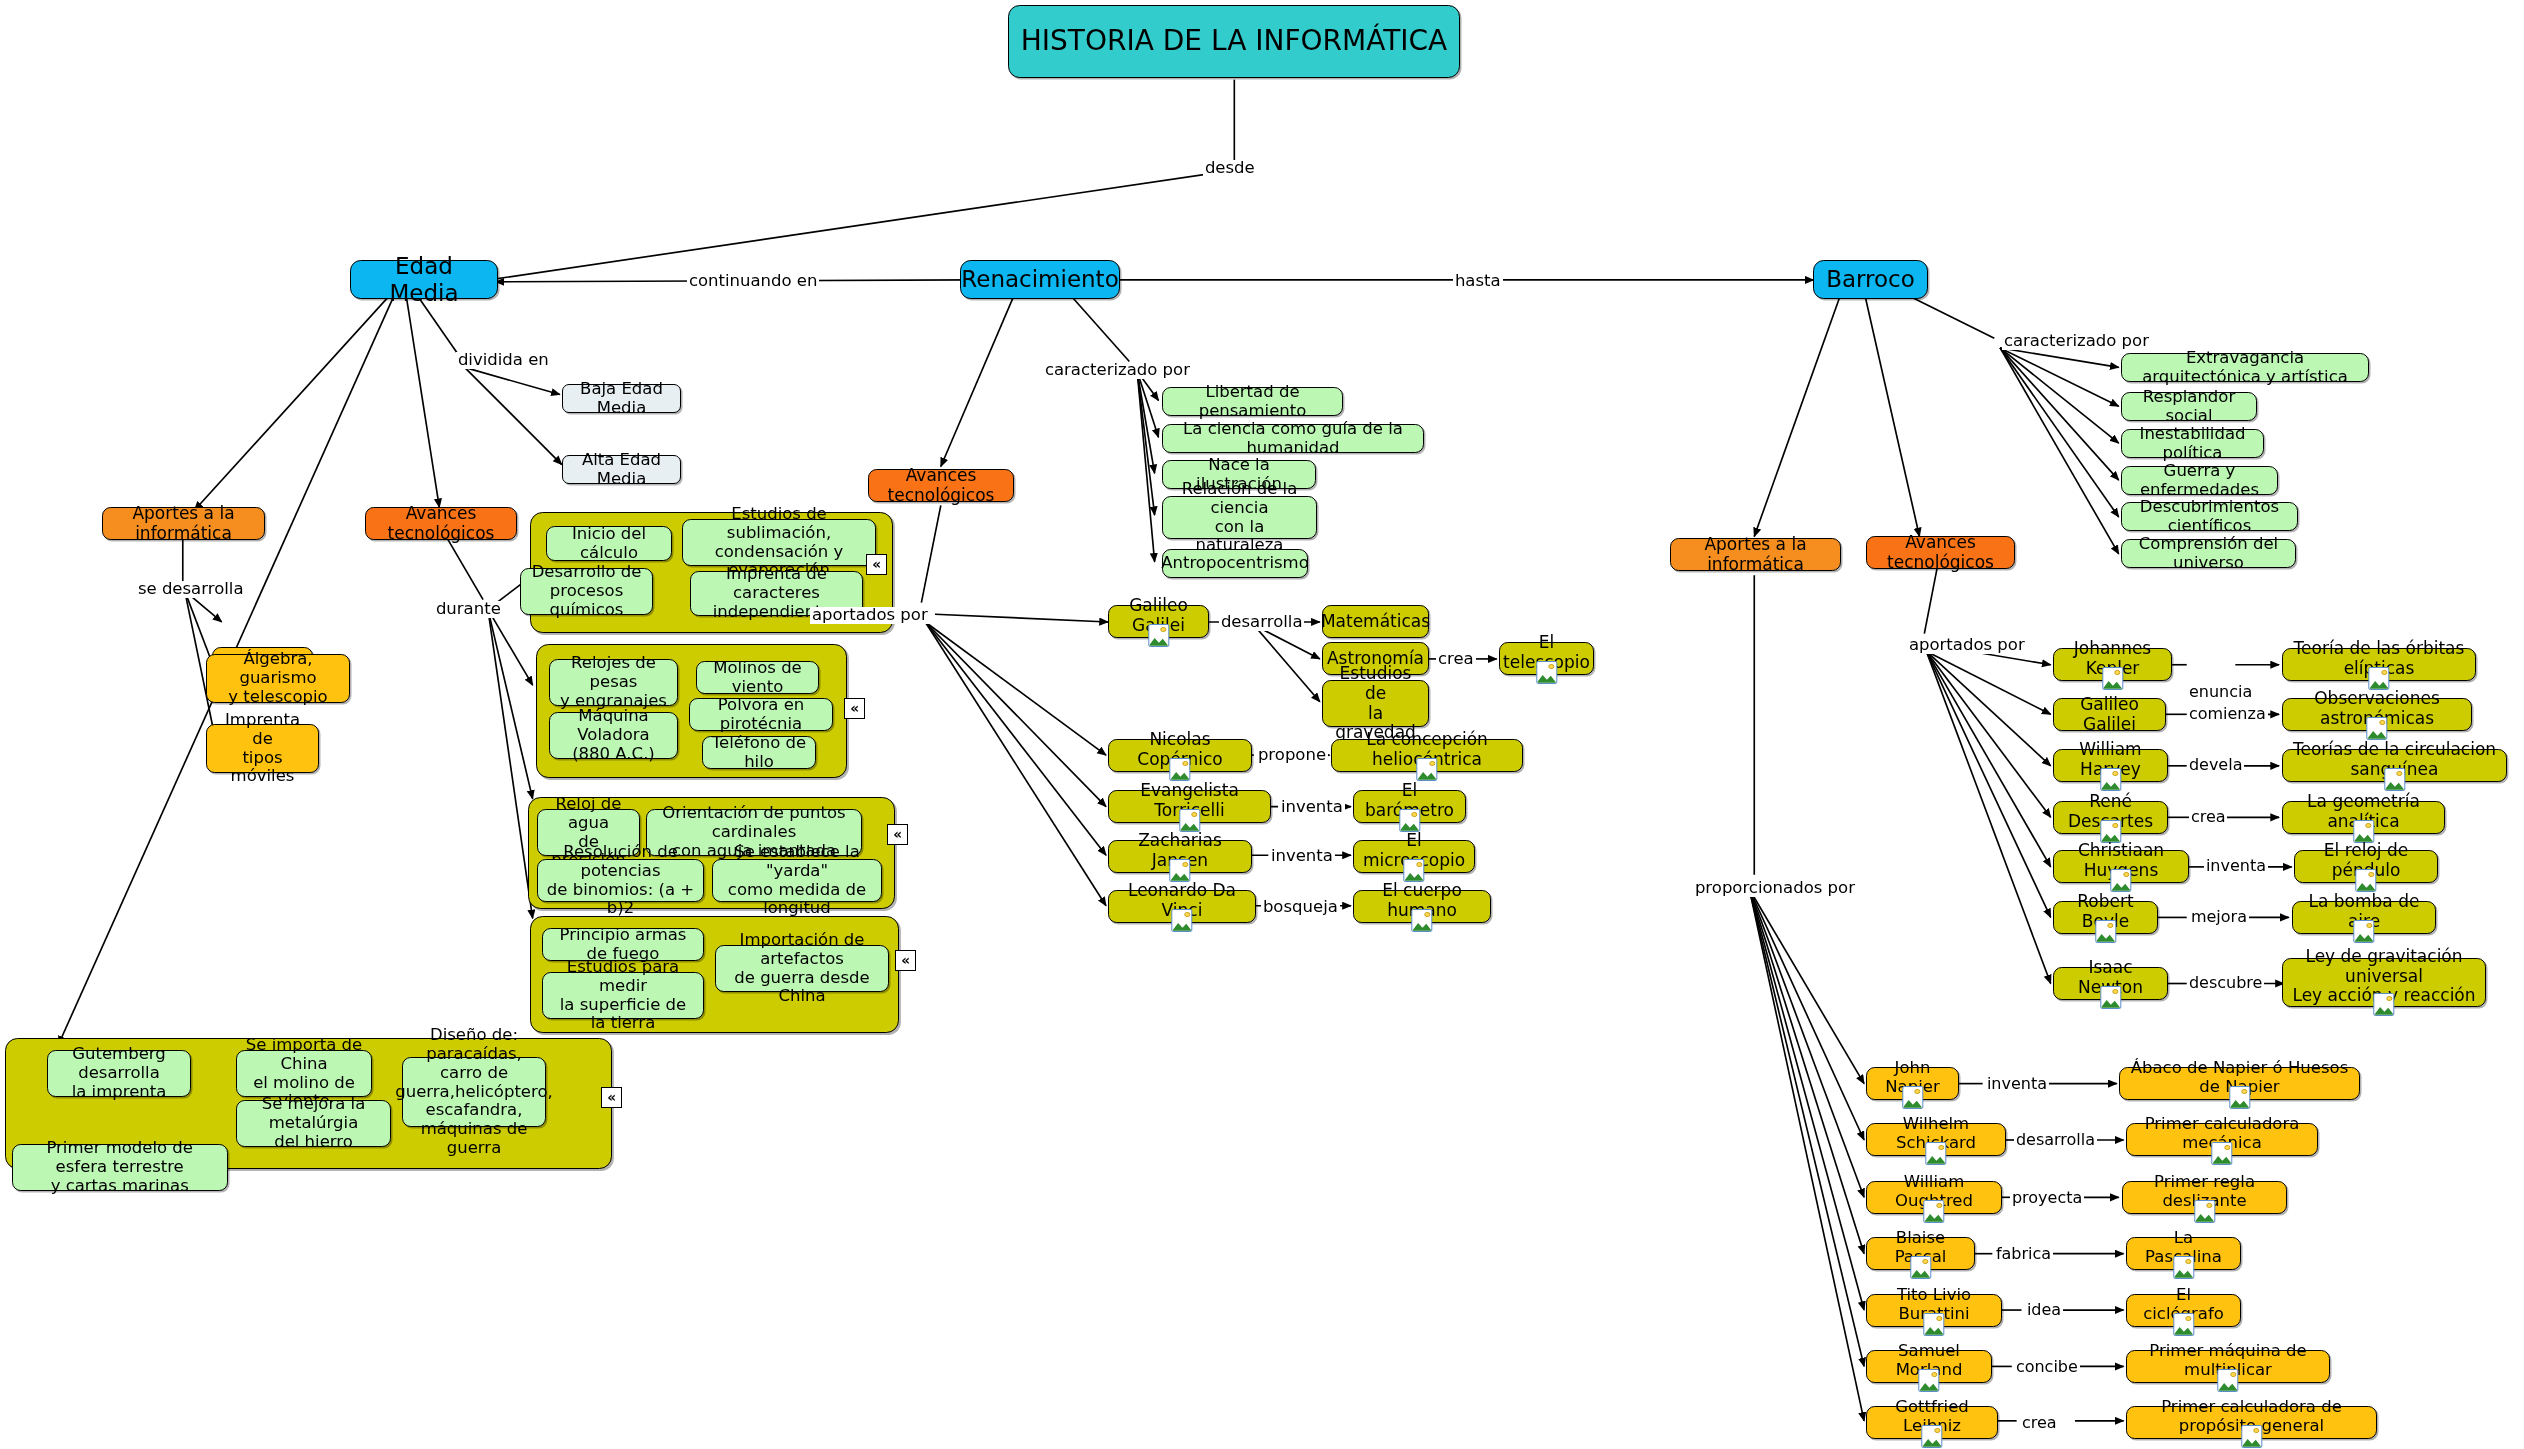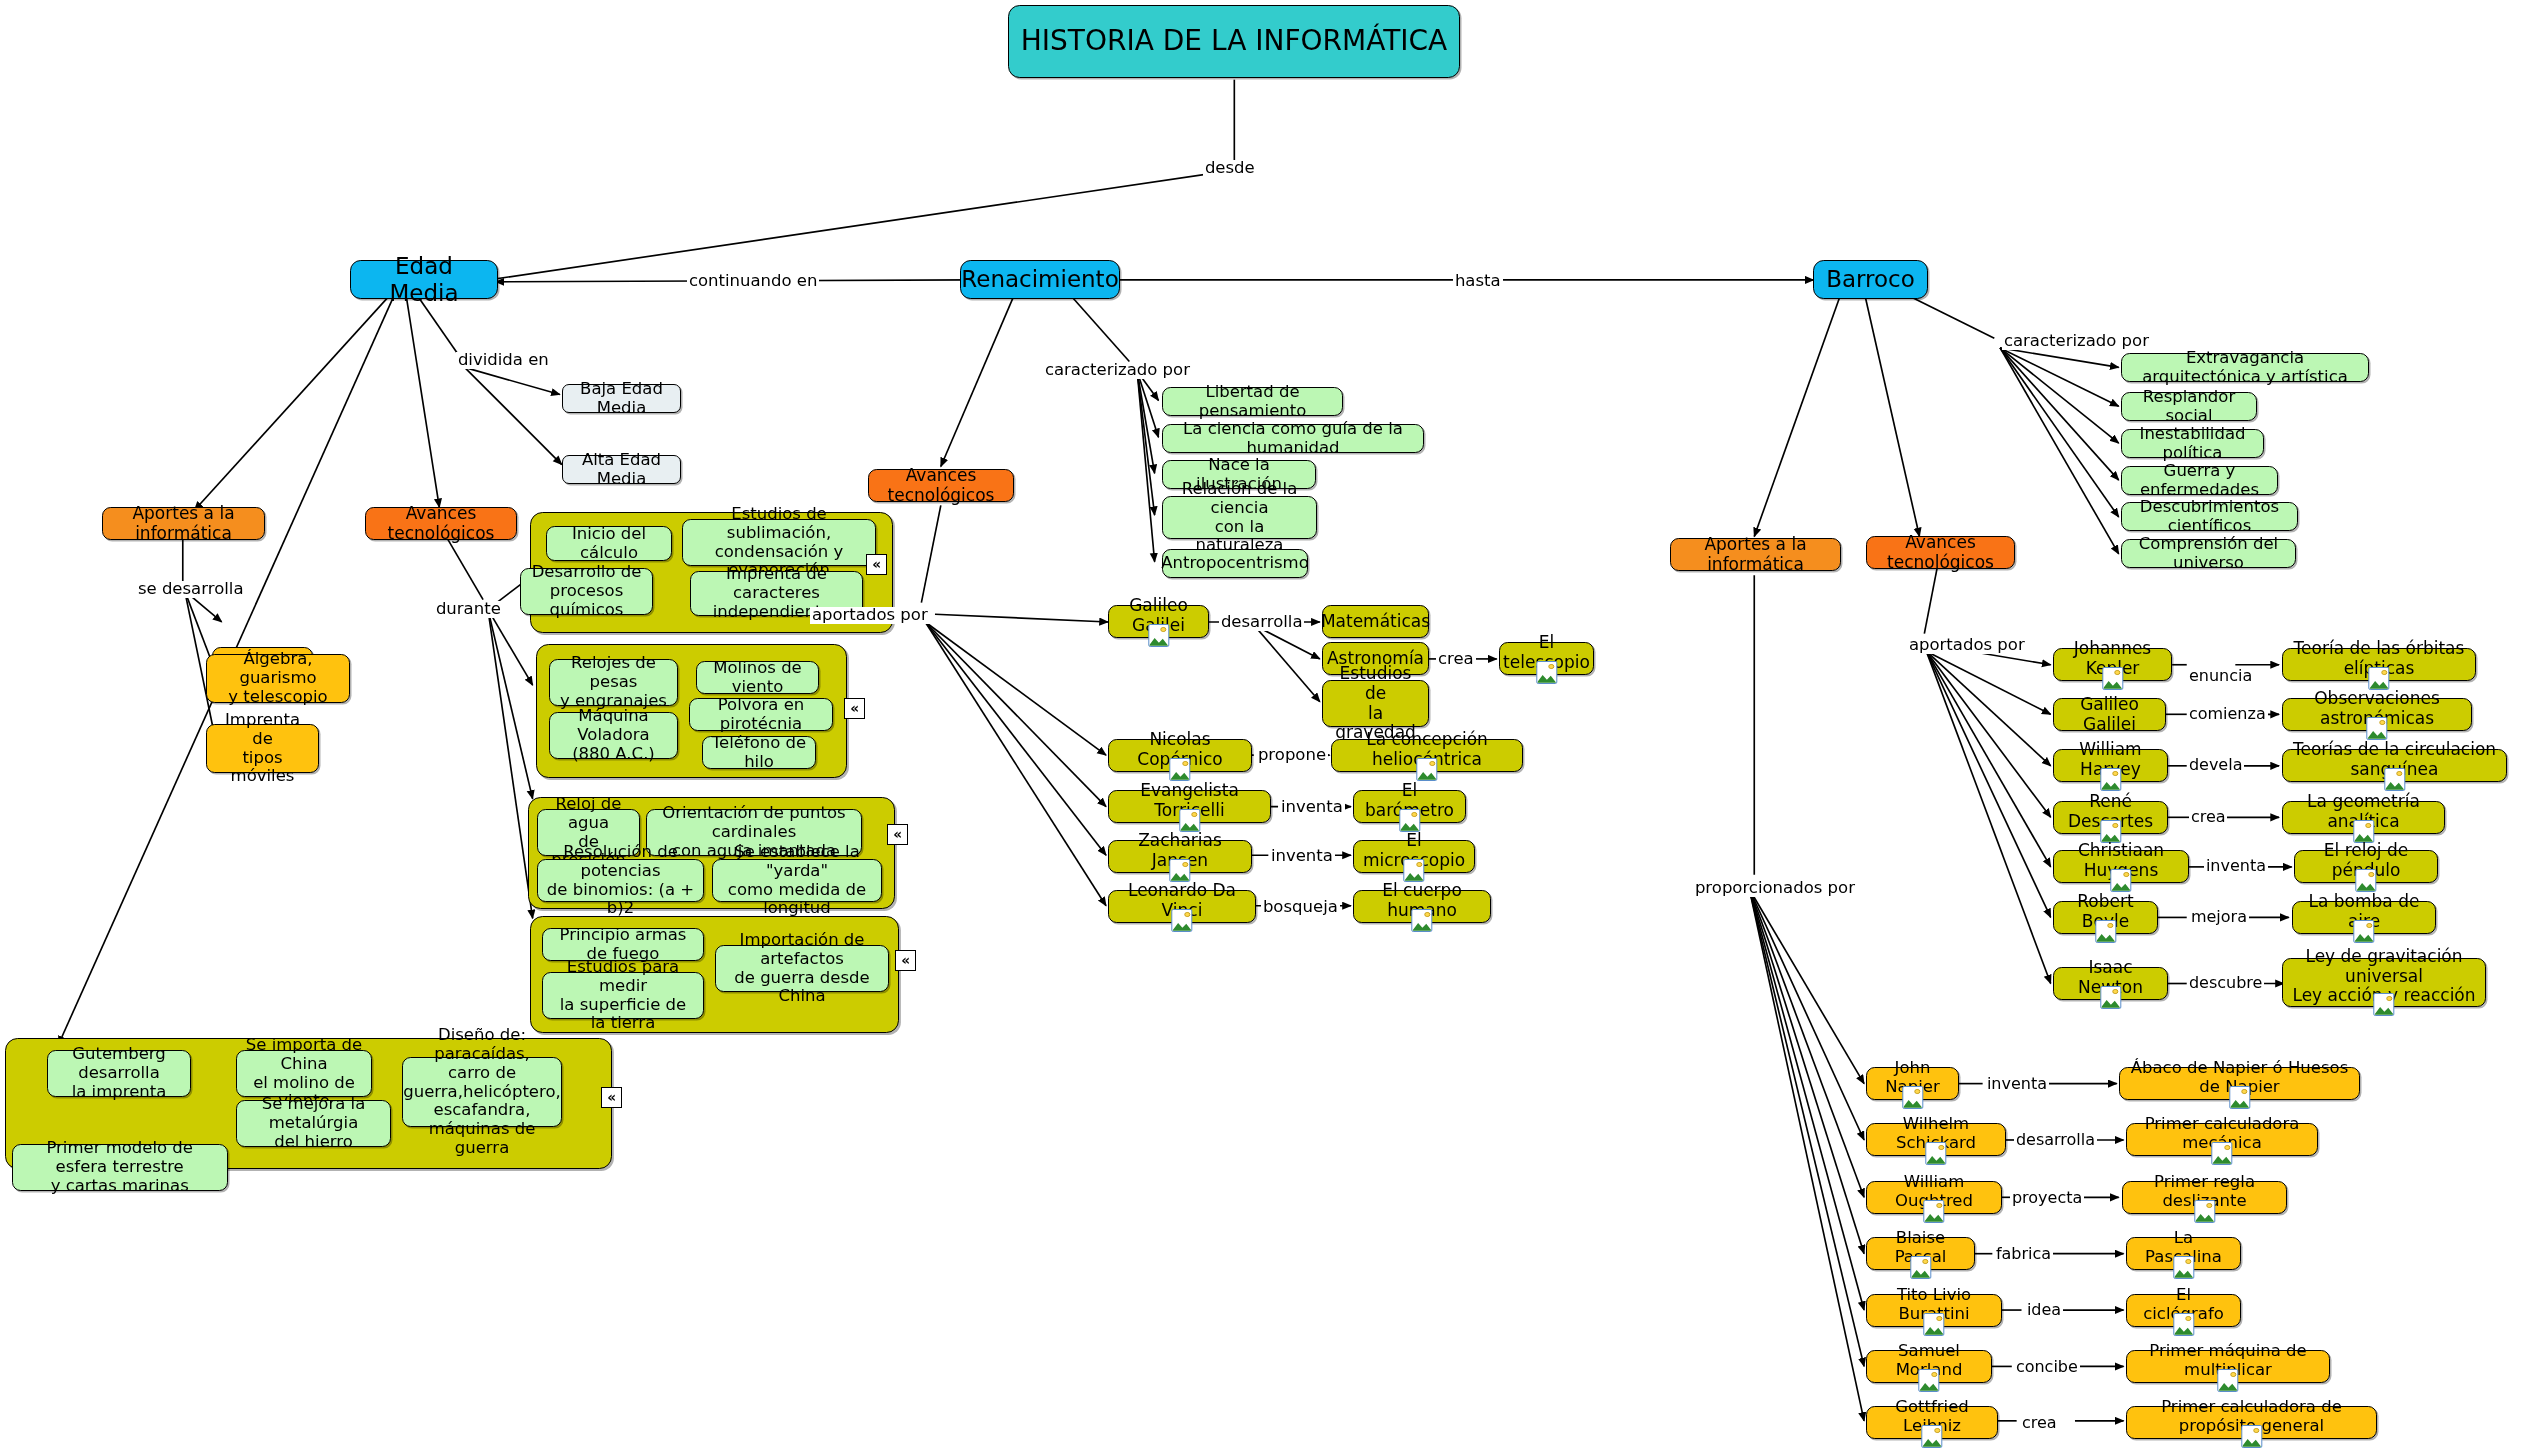--- a/index.html
+++ b/index.html
@@ -292,21 +292,21 @@
 
   <div class="node n-group" style="left:4.9px;top:1038px;width:607px;height:131px;"></div>
   <div class="node n-lgreen" style="left:47px;top:1050px;width:144px;height:47px;">
     <span class="lbl">Gutemberg desarrolla
 la imprenta</span>
     </div>
   <div class="node n-lgreen" style="left:236px;top:1050px;width:136px;height:47px;">
     <span class="lbl">Se importa de China
 el molino de viento</span>
     </div>
-  <div class="node n-lgreen" style="left:402px;top:1057px;width:160px;height:70px;">
+  <div class="node n-lgreen" style="left:402px;top:1057px;width:144px;height:70px;">
     <span class="lbl">Diseño de: paracaídas,
 carro de guerra,helicóptero,
 escafandra,
 máquinas de guerra</span>
     </div>
   <div class="node n-lgreen" style="left:11.7px;top:1100px;width:216px;height:47px;margin-top:44px;">
     <span class="lbl">Primer modelo de esfera terrestre
 y cartas marinas</span>
     </div>
   <div class="node n-lgreen" style="left:236px;top:1100px;width:155px;height:47px;">
@@ -473,21 +473,21 @@
   <div class="elabel" style="left:1693px;top:880px;">proporcionados por</div>
 
   <div class="node n-olive has-img" style="left:2053px;top:648px;width:119px;height:33px;">
     <span class="lbl">Johannes Kepler</span>
     <span class="imgicon">
         <i class="sky"></i>
         <i class="sun"></i>
         <i class="mtn"></i>
       </span>
     </div>
-  <div class="elabel sm" style="left:2187px;top:668px;">enuncia</div>
+  <div class="elabel sm" style="left:2187px;top:684px;">enuncia</div>
   <div class="node n-olive has-img" style="left:2282px;top:648px;width:194px;height:33px;">
     <span class="lbl">Teoría de las órbitas elípticas</span>
     <span class="imgicon">
         <i class="sky"></i>
         <i class="sun"></i>
         <i class="mtn"></i>
       </span>
     </div>
 
   <div class="node n-olive" style="left:2053px;top:698px;width:113px;height:33px;">

